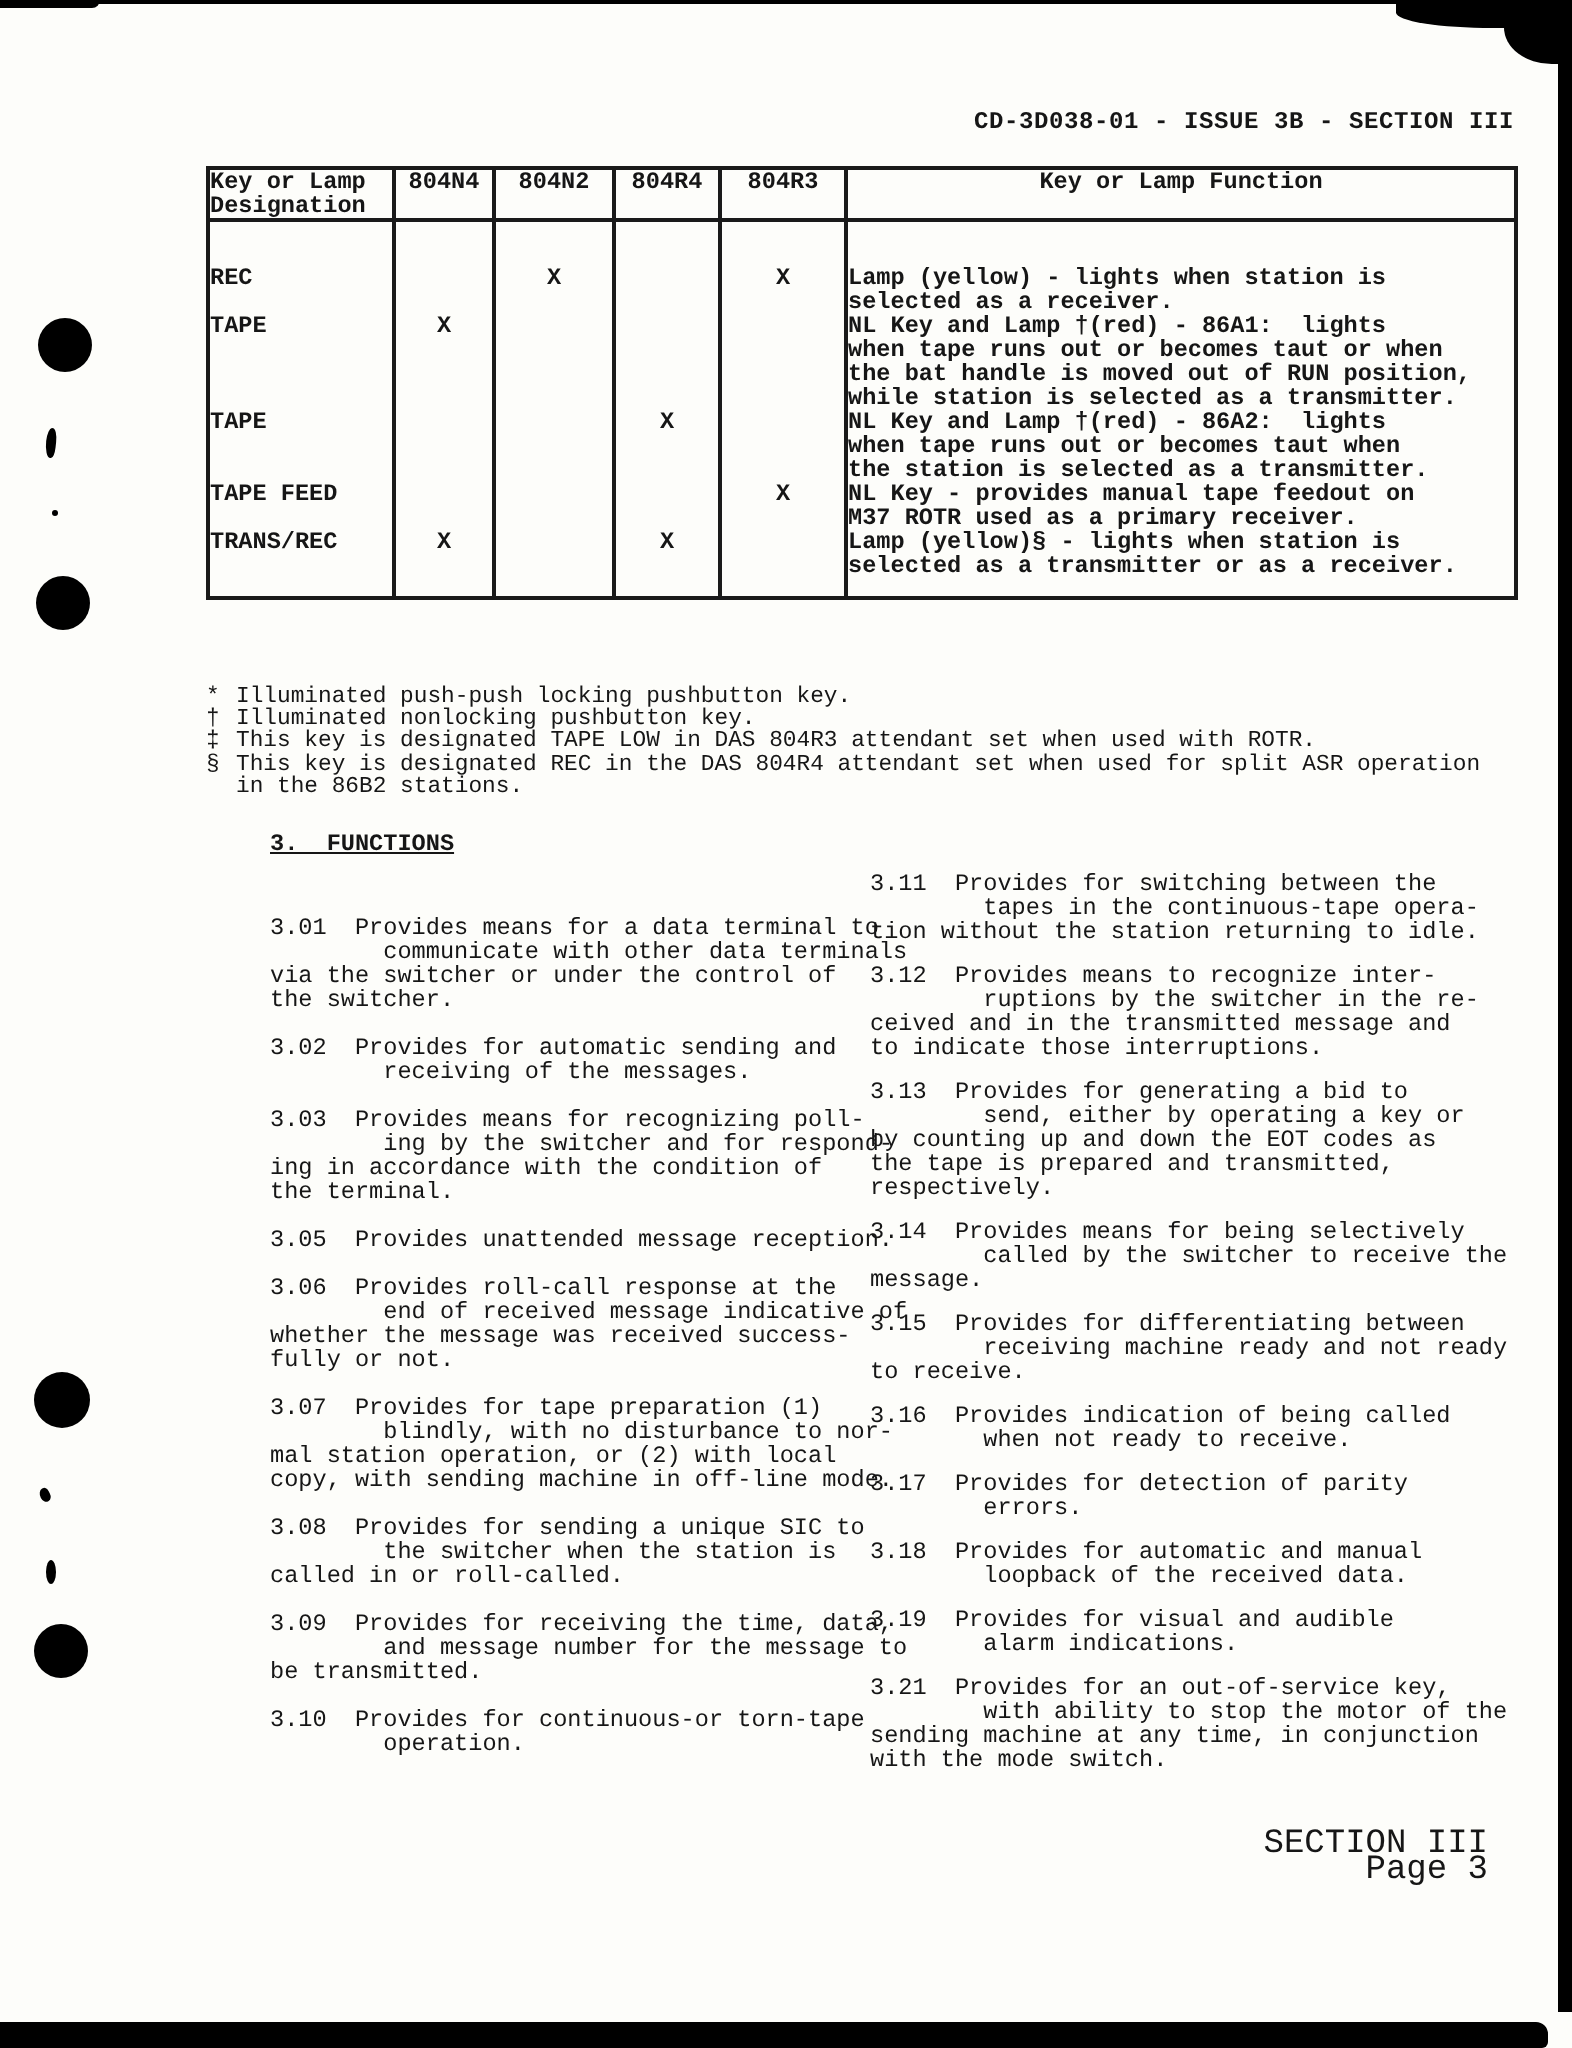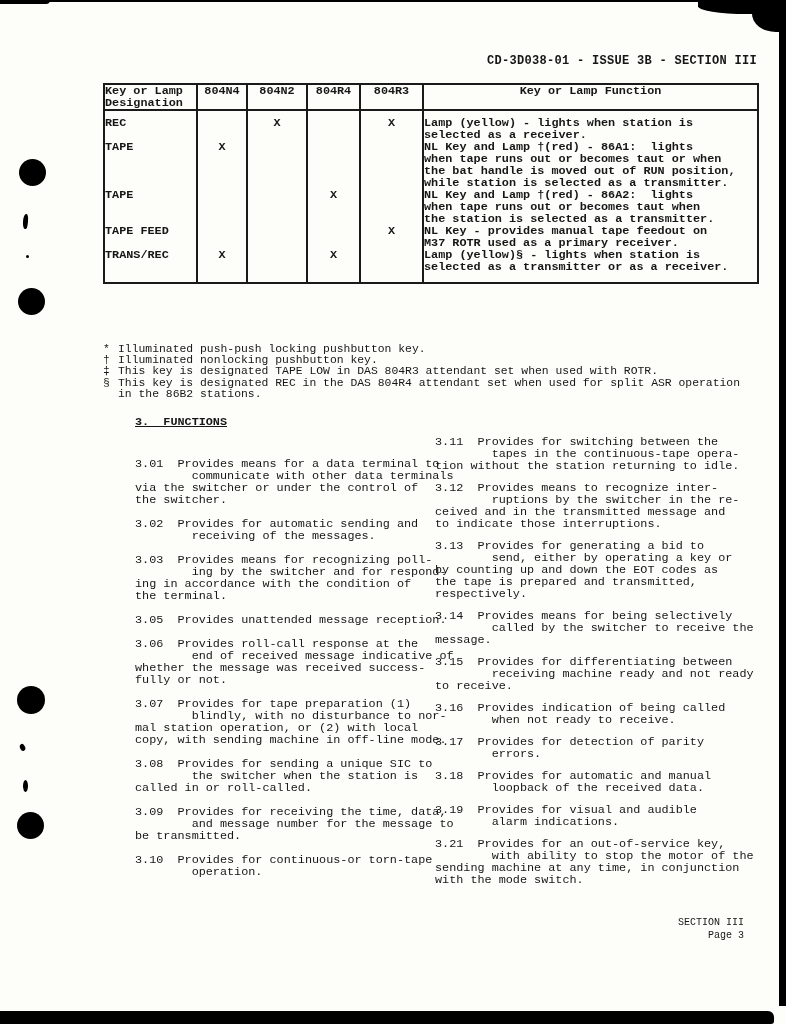--- a/index.html
+++ b/index.html
@@ -49,36 +49,36 @@
     font-weight:bold;line-height:12px;padding:0;
   }
   table.keytable th{border-bottom:2px solid #1a1a1a;}
   th.th-desig{text-align:left;padding:4px 0 4px 6px;white-space:pre;}
   th.th-col{text-align:center;padding:10px 0 4px 0;}
   th.th-func{text-align:center;padding:10px 0 4px 0;}
   td.td-desig{text-align:left;padding-left:7px;white-space:pre;}
   td.td-mark{text-align:center;}
   td.td-func{padding-left:14px;white-space:pre;}
   tbody tr td{padding-top:10px;}
-  tbody tr:first-child td{padding-top:6px;}
+  tbody tr:first-child td{padding-top:22px;}
   tbody tr:last-child td{padding-bottom:9px;}
 
   .footnotes{top:344px;left:103px;width:664px;font-size:11.4px;line-height:11.2px;}
   .footnote{display:flex;}
   .fsym{flex:0 0 15px;}
   .ftext{white-space:pre;}
 
   .col{font-size:11.8px;line-height:12px;white-space:pre;}
   .col-left{top:392px;left:103px;width:330px;margin-left:32px;}
   .col-right{top:412px;left:435px;width:330px;}
   .sec-heading{font-weight:bold;text-decoration:underline;margin-bottom:6px;white-space:pre;}
   .col-left .para{margin-bottom:12px;}
   .col-right .para{margin-bottom:10px;}
 
-  .footer{top:917px;right:42px;text-align:right;font-size:10px;line-height:12.5px;}
+  .footer{top:917px;right:42px;text-align:right;font-size:17px;line-height:12.5px;}
 </style>
 </head>
 <body>
 
 <div class="abs top-line"></div>
 <div class="abs top-line-left"></div>
 <div class="abs tr-blob"></div>
 <div class="abs tr-hook"></div>
 <div class="abs right-bar"></div>
 <div class="abs bottom-bar"></div>

